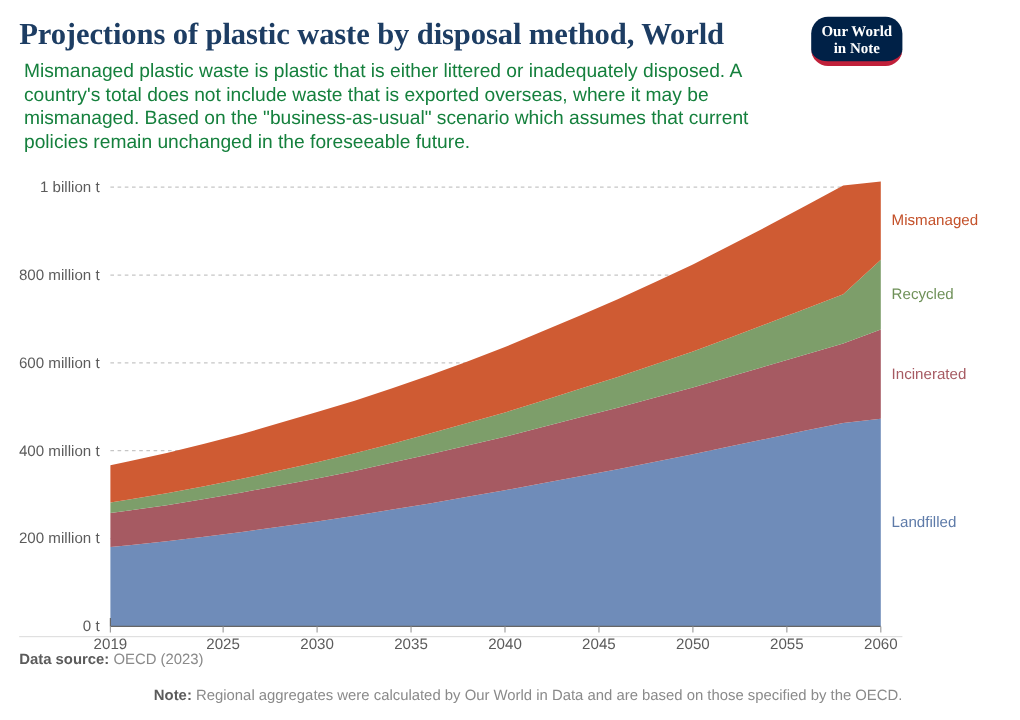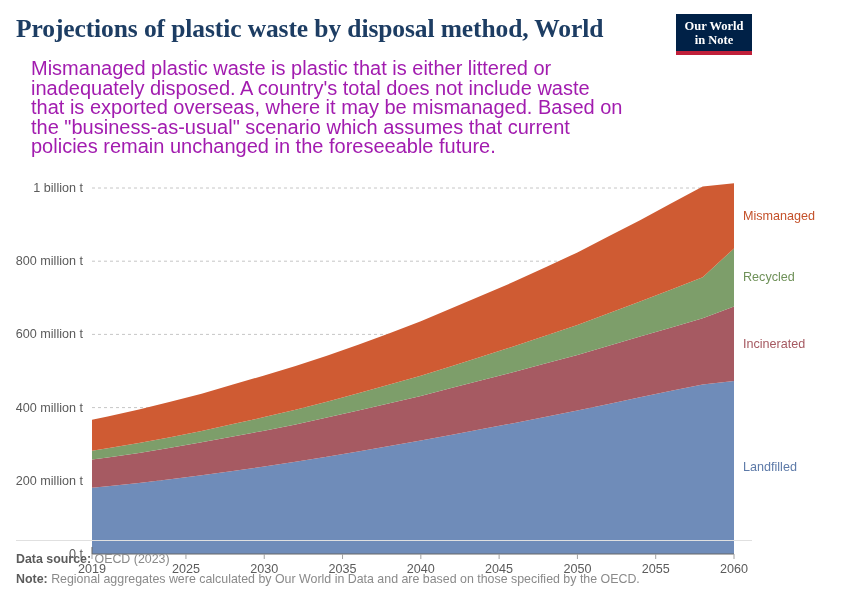--- a/index.html
+++ b/index.html
@@ -30,38 +30,39 @@
   .chart-title {
     font-family: "Liberation Serif", serif;
     font-size: 25.5px;
     line-height: 30px;
     font-weight: 700;
     color: #1d3d63;
     letter-spacing: -0.1px;
     margin: 0 0 6px 0;
   }
   .chart-subtitle {
-    font-size: 20px;
+    font-size: 16px;
     line-height: 19.5px;
-    color: #a21caf;
-    margin: 15px;
+    color: #15803d;
+    margin: 4px;
     max-width: 730px;
   }
 
   
   .owid-logo {
     position: absolute;
     top: 0px;
     right: 0px;
     width: 76px;
     background: #002147;
     text-align: center;
     padding: 5px 4px 4px 4px;
     box-sizing: border-box;
     border-bottom: 4px solid #c0203a;
+    border-radius: 14px;
   }
   .owid-logo span {
     display: block;
     color: #ffffff;
     font-family: "Liberation Serif", serif;
     font-weight: 700;
     font-size: 12.5px;
     line-height: 14px;
     white-space: nowrap;
   }
@@ -116,21 +117,22 @@
   .footer-row {
     display: flex;
     justify-content: space-between;
     align-items: baseline;
   }
   .footer strong {
     color: #5b5b5b;
     font-weight: 700;
   }
   .footer-note {
-    margin-top: 2px;
+    margin-top: 12px;
+    text-align: right;
   }
   .footer-right {
     white-space: nowrap;
   }
 </style>
 </head>
 <body>
 
 <div class="page">
 

